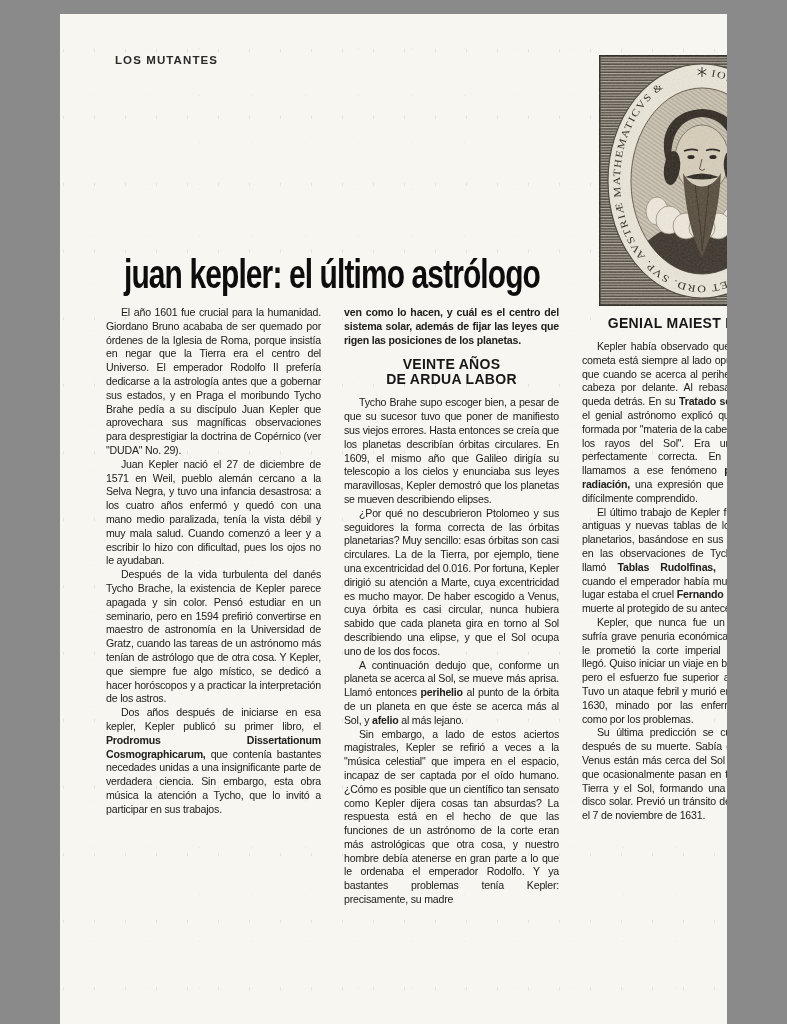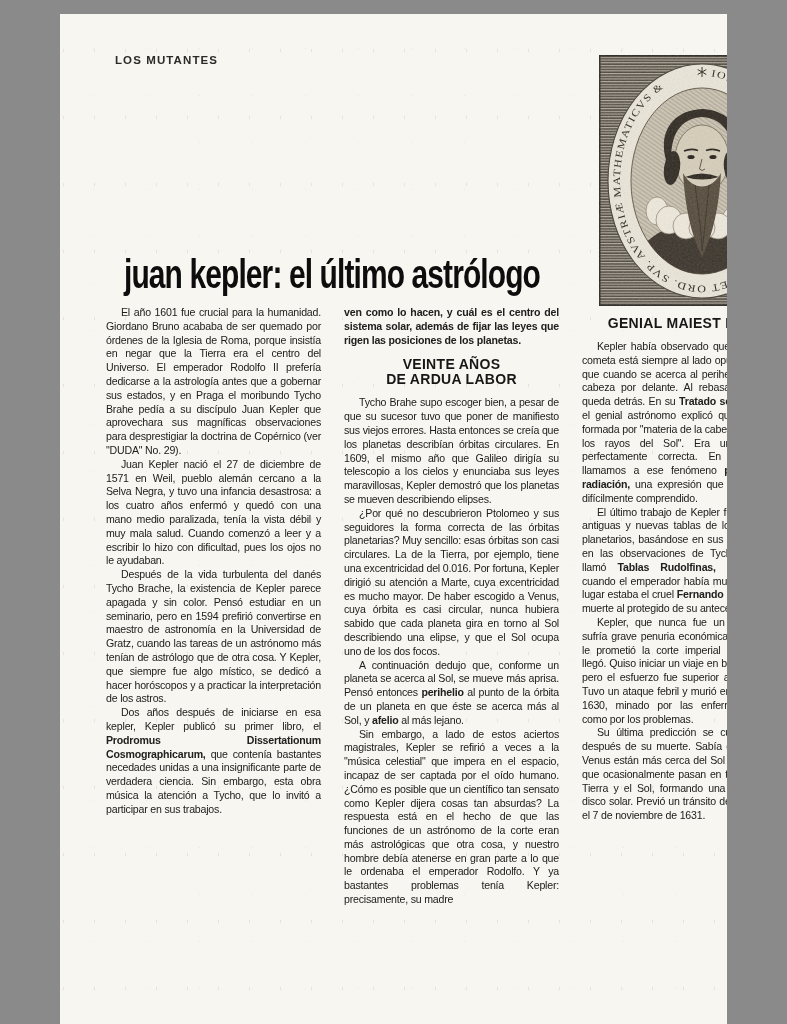--- a/index.html
+++ b/index.html
@@ -129,21 +129,21 @@
       <p><span>Dos años después de iniciarse en esa kepler, Kepler publicó su primer libro, el </span><span class="b">Prodromus Dissertationum Cosmographicarum,</span><span> que contenía bastantes necedades unidas a una insignificante parte de verdadera ciencia. Sin embargo, esta obra música la atención a Tycho, que lo invitó a participar en sus trabajos.</span></p>
     </div>
   <div class="col col-1">
       <p class="noindent"><span>ven como lo hacen, y cuál es el centro del sistema solar, además de fijar las leyes que rigen las posiciones de los planetas.</span></p>
       <div class="h">
         <div>VEINTE AÑOS</div>
         <div>DE ARDUA LABOR</div>
       </div>
       <p><span>Tycho Brahe supo escoger bien, a pesar de que su sucesor tuvo que poner de manifiesto sus viejos errores. Hasta entonces se creía que los planetas describían órbitas circulares. En 1609, el mismo año que Galileo dirigía su telescopio a los cielos y enunciaba sus leyes maravillosas, Kepler demostró que los planetas se mueven describiendo elipses.</span></p>
       <p><span>¿Por qué no descubrieron Ptolomeo y sus seguidores la forma correcta de las órbitas planetarias? Muy sencillo: esas órbitas son casi circulares. La de la Tierra, por ejemplo, tiene una excentricidad del 0.016. Por fortuna, Kepler dirigió su atención a Marte, cuya excentricidad es mucho mayor. De haber escogido a Venus, cuya órbita es casi circular, nunca hubiera sabido que cada planeta gira en torno al Sol describiendo una elipse, y que el Sol ocupa uno de los dos focos.</span></p>
-      <p><span>A continuación dedujo que, conforme un planeta se acerca al Sol, se mueve más aprisa. Pensó entonces </span><span class="b">perihelio</span><span> al punto de la órbita de un planeta en que éste se acerca más al Sol, y </span><span class="b">afelio</span><span> al más lejano.</span></p>
+      <p><span>A continuación dedujo que, conforme un planeta se acerca al Sol, se mueve más aprisa. Llamó entonces </span><span class="b">perihelio</span><span> al punto de la órbita de un planeta en que éste se acerca más al Sol, y </span><span class="b">afelio</span><span> al más lejano.</span></p>
       <p><span>Sin embargo, a lado de estos aciertos magistrales, Kepler se refirió a veces a la "música celestial" que impera en el espacio, incapaz de ser captada por el oído humano. ¿Cómo es posible que un científico tan sensato como Kepler dijera cosas tan absurdas? La respuesta está en el hecho de que las funciones de un astrónomo de la corte eran más astrológicas que otra cosa, y nuestro hombre debía atenerse en gran parte a lo que le ordenaba el emperador Rodolfo. Y ya bastantes problemas tenía Kepler: precisamente, su madre</span></p>
     </div>
   <div class="col col-2">
       <div class="h">
         <div>GENIAL MAIEST EL FIN</div>
       </div>
       <p><span>Kepler había observado que la cola de un cometa está siempre al lado opuesto del Sol, y que cuando se acerca al perihelio viaja con la cabeza por delante. Al rebasarlo, la cabeza queda detrás. En su </span><span class="b">Tratado sobre Cometas,</span><span> el genial astrónomo explicó que la cola está formada por "materia de la cabeza, que repelen los rayos del Sol". Era una explicación perfectamente correcta. En la actualidad llamamos a ese fenómeno </span><span class="b">presión de la radiación,</span><span> una expresión que Kepler hubiera difícilmente comprendido.</span></p>
       <p><span>El último trabajo de Kepler fue recopilar las antiguas y nuevas tablas de los movimientos planetarios, basándose en sus propias leyes y en las observaciones de Tycho Brahe. Las llamó </span><span class="b">Tablas Rudolfinas,</span><span> y aparecieron cuando el emperador había muerto ya y en su lugar estaba el cruel </span><span class="b">Fernando II,</span><span> que odiaba a muerte al protegido de su antecesor.</span></p>
       <p><span>Kepler, que nunca fue un hombre sano, sufría grave penuria económica. El dinero que le prometió la corte imperial raras veces le llegó. Quiso iniciar un viaje en busca de dinero, pero el esfuerzo fue superior a sus energías. Tuvo un ataque febril y murió en noviembre de 1630, minado por las enfermedades tanto como por los problemas.</span></p>
       <p><span>Su última predicción se cumplió un año después de su muerte. Sabía que Mercurio y Venus están más cerca del Sol que la Tierra, y que ocasionalmente pasan en tránsito entre la Tierra y el Sol, formando una mancha en el disco solar. Previó un tránsito de Mercurio para el 7 de noviembre de 1631.</span></p>

